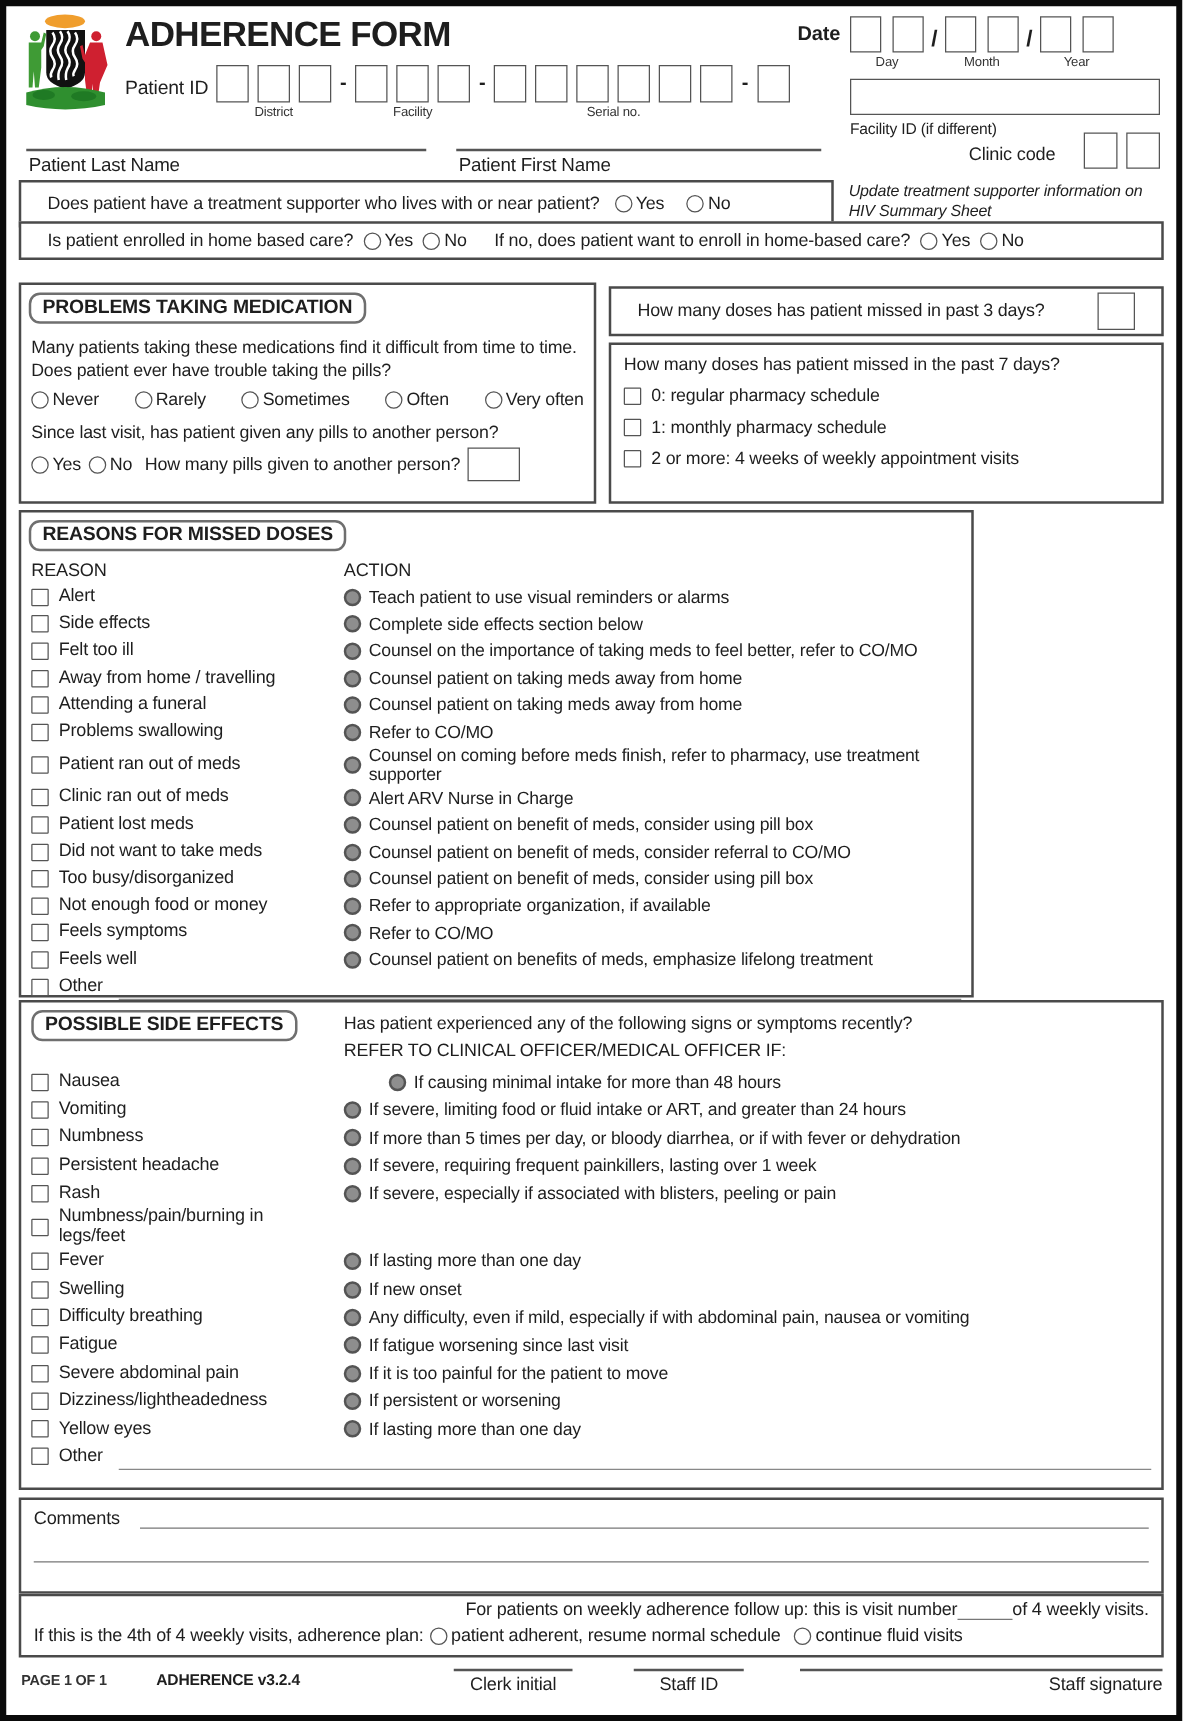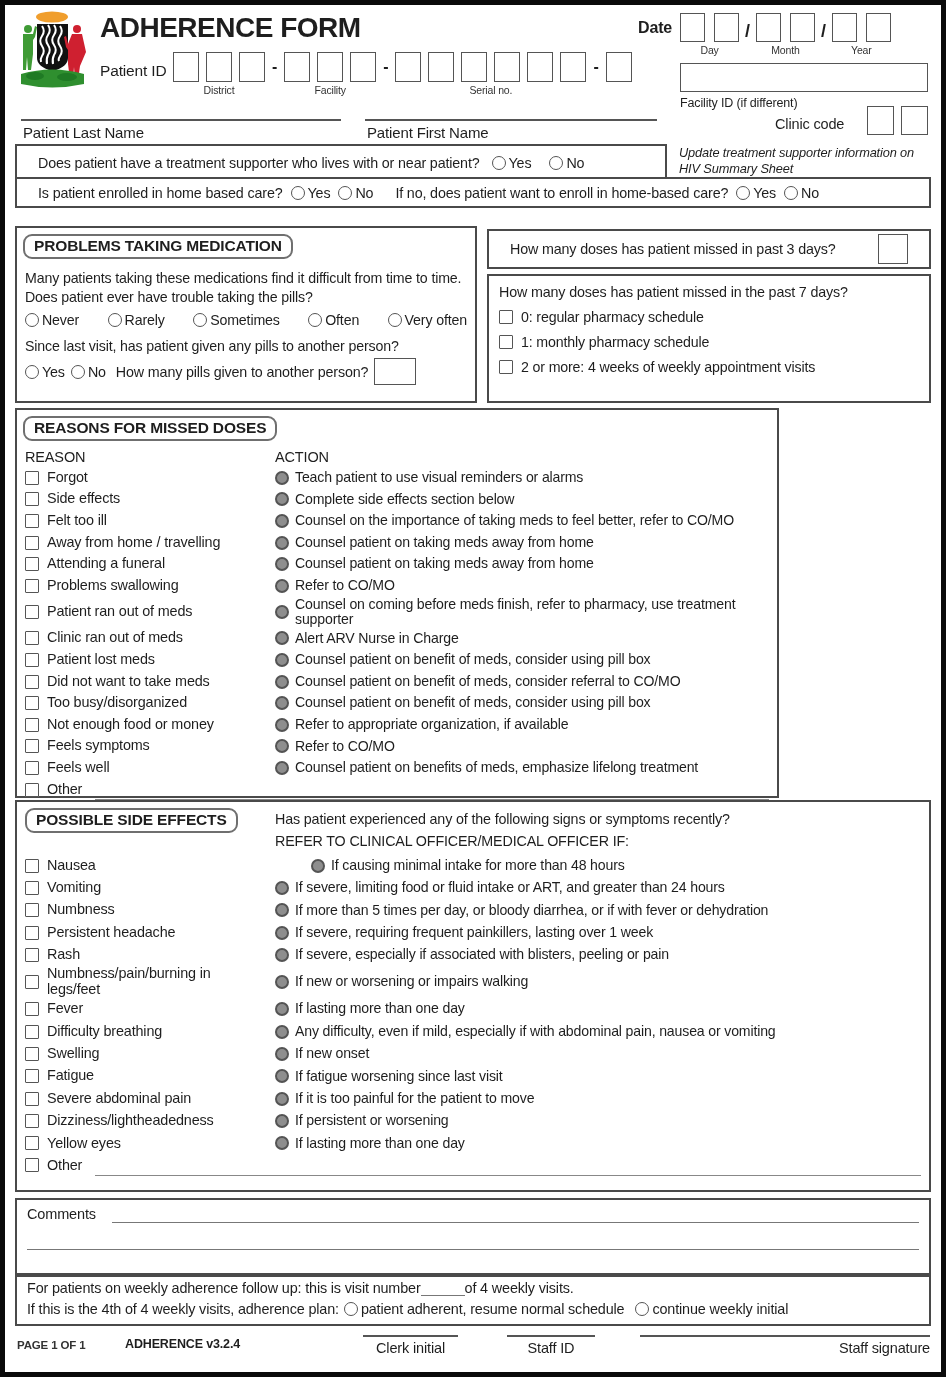--- a/index.html
+++ b/index.html
@@ -269,21 +269,21 @@
     <div style="margin:6px 0 0 6px;"><span class="chip">REASONS FOR MISSED DOSES</span></div>
     <div class="cols-header">
       <span>REASON</span>
       <span>ACTION</span>
     </div>
     <div>
 
         <div class="grid-row">
           <label class="left">
             <span class="cbx"></span>
-            <span>Forgot</span>
+            <span>Alert</span>
           </label>
           <div class="right">
             <span class="blt"></span>
             <span>Teach patient to use visual reminders or alarms</span>
           </div>
         </div>
 
         <div class="grid-row">
           <label class="left">
             <span class="cbx"></span>
@@ -499,56 +499,52 @@
             <span class="blt"></span>
             <span>If severe, especially if associated with blisters, peeling or pain</span>
           </div>
         </div>
 
         <div class="grid-row" style="min-height:22.4px;">
           <label class="left">
             <span class="cbx"></span>
             <span style="max-width:215px;">Numbness/pain/burning in legs/feet</span>
           </label>
-          <div class="right">
-            <span class="blt"></span>
-            <span>If new or worsening or impairs walking</span>
-          </div>
         </div>
 
         <div class="grid-row" style="min-height:22.4px;">
           <label class="left">
             <span class="cbx"></span>
             <span style="max-width:215px;">Fever</span>
           </label>
           <div class="right">
             <span class="blt"></span>
             <span>If lasting more than one day</span>
           </div>
         </div>
 
         <div class="grid-row" style="min-height:22.4px;">
           <label class="left">
             <span class="cbx"></span>
+            <span style="max-width:215px;">Swelling</span>
+          </label>
+          <div class="right">
+            <span class="blt"></span>
+            <span>If new onset</span>
+          </div>
+        </div>
+
+        <div class="grid-row" style="min-height:22.4px;">
+          <label class="left">
+            <span class="cbx"></span>
             <span style="max-width:215px;">Difficulty breathing</span>
           </label>
           <div class="right">
             <span class="blt"></span>
             <span>Any difficulty, even if mild, especially if with abdominal pain, nausea or vomiting</span>
-          </div>
-        </div>
-
-        <div class="grid-row" style="min-height:22.4px;">
-          <label class="left">
-            <span class="cbx"></span>
-            <span style="max-width:215px;">Swelling</span>
-          </label>
-          <div class="right">
-            <span class="blt"></span>
-            <span>If new onset</span>
           </div>
         </div>
 
         <div class="grid-row" style="min-height:22.4px;">
           <label class="left">
             <span class="cbx"></span>
             <span style="max-width:215px;">Fatigue</span>
           </label>
           <div class="right">
             <span class="blt"></span>
@@ -592,43 +588,43 @@
     <div class="grid-row" style="grid-template-columns:70px 1fr;">
       <label class="left">
           <span class="cbx"></span>
           <span>Other</span>
         </label>
       <span class="other-line"></span>
     </div>
   </div>
 
   <div class="abs box" style="left:10px;top:1193px;width:916px;height:77px;padding:6px 10px;">
-    <div style="display:flex;align-items:flex-start;gap:16px;">
+    <div style="display:flex;align-items:center;gap:16px;">
       <span style="font-size:14.5px;">Comments</span>
       <span class="cline" style="flex:1;height:16px;"></span>
     </div>
     <span class="cline" style="margin-top:26px;"></span>
     <span class="cline" style="margin-top:26px;"></span>
   </div>
 
   <div class="abs box" style="left:10px;top:1270px;width:916px;height:51px;padding:3px 10px;font-size:14.4px;">
-    <div style="display:flex;align-items:flex-end;">
+    <div style="display:flex;align-items:flex-end;justify-content:flex-end;">
       <span>For patients on weekly adherence follow up: this is visit number</span>
       <span class="cline" style="width:44px;height:14px;"></span>
       <span>of 4 weekly visits.</span>
     </div>
     <div style="display:flex;align-items:center;gap:5px;margin-top:5px;">
       <span>If this is the 4th of 4 weekly visits, adherence plan:</span>
       <label class="opt">
           <span class="rad"></span>
           <span>patient adherent, resume normal schedule</span>
         </label>
       <label class="opt" style="margin-left:6px;">
           <span class="rad"></span>
-          <span>continue weekly initial</span>
+          <span>continue fluid visits</span>
         </label>
     </div>
   </div>
 
   <div class="abs foot-small" style="left:12px;top:1334px;">PAGE 1 OF 1</div>
   <div class="abs" style="left:120px;top:1332px;font-size:12.5px;font-weight:bold;">ADHERENCE v3.2.4</div>
 
   <div class="abs" style="left:358px;top:1330px;width:95px;text-align:center;">
     <span class="sig-line"></span>
     <div class="sig-lbl">Clerk initial</div>

